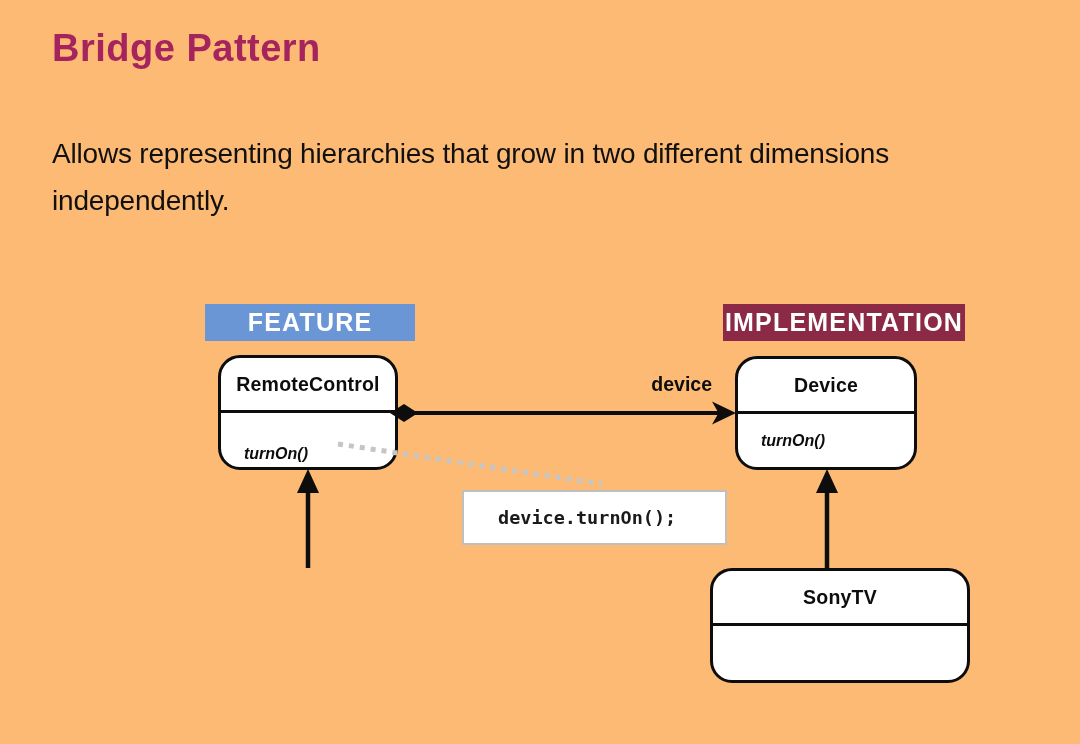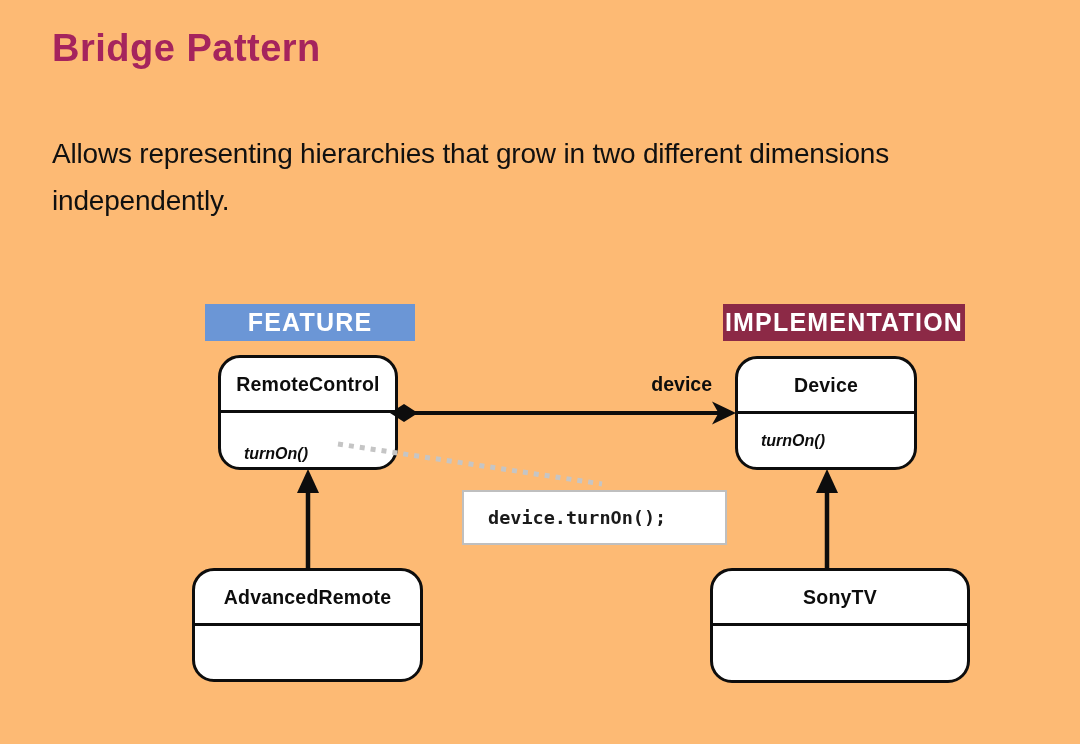--- a/index.html
+++ b/index.html
@@ -89,21 +89,21 @@
   .code-box {
     position: absolute;
     left: 462px;
     top: 490px;
     width: 265px;
     height: 55px;
     background: #ffffff;
     border: 2px solid var(--code-border, #bfbfbf);
     display: flex;
     align-items: center;
-    padding-left: 24px;
+    padding-left: 34px;
     font-family: "DejaVu Sans Mono", "Liberation Mono", monospace;
     font-size: 18.5px;
     font-weight: 700;
     color: var(--code-text, #1a1a1a);
   }
   .connector-layer {
     position: absolute;
     left: 0; top: 0;
     width: 1080px; height: 744px;
     pointer-events: none;
@@ -124,24 +124,20 @@
   <div class="uml-box box-remote-control">
     <div class="uml-title">RemoteControl</div>
     <div class="uml-body">turnOn()</div>
   </div>
 
   <div class="uml-box box-device">
     <div class="uml-title">Device</div>
     <div class="uml-body">turnOn()</div>
   </div>
 
-  <div class="uml-box box-advanced-remote">
-    <div class="uml-title">AdvancedRemote</div>
-    <div class="uml-body"></div>
-  </div>
 
   <div class="uml-box box-sony-tv">
     <div class="uml-title">SonyTV</div>
     <div class="uml-body"></div>
   </div>
 
   <div class="association-label">device</div>
 
   <div class="code-box">device.turnOn();</div>
 

